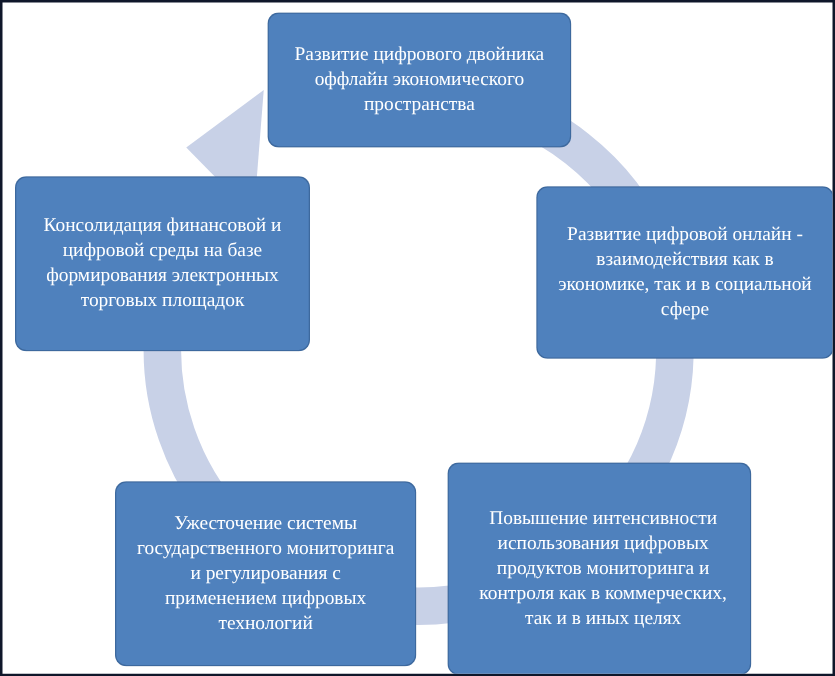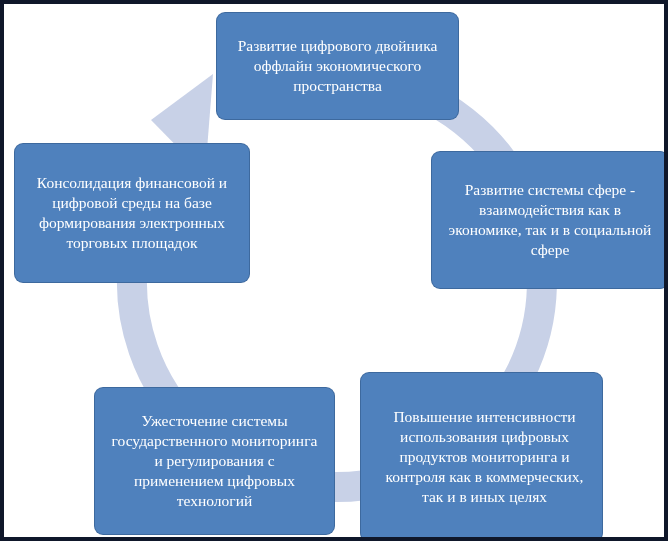--- a/index.html
+++ b/index.html
@@ -6,21 +6,21 @@
     margin: 0;
     padding: 0;
     background: #ffffff;
     font-family: "Liberation Serif", "DejaVu Serif", serif;
   }
   .canvas {
     position: relative;
     width: 668px;
     height: 541px;
     background: #ffffff;
-    border: 4px solid #0f172a;
+    border: 2px solid #0f172a;
     box-sizing: border-box;
     overflow: hidden;
   }
   .ring-svg {
     position: absolute;
     left: 0;
     top: 0;
     width: 668px;
     height: 541px;
     z-index: 1;
@@ -56,21 +56,21 @@
     <path d="M 163 163.4 A 205 205 0 1 0 280 80" fill="none" stroke-width="30" stroke="#c8d1e7"></path>
 
     <polygon points="209,70 147,116 201,171" fill="#c8d1e7"></polygon>
   </svg>
 
   <div class="node node-top" style="background-color: rgb(79, 129, 189);">
     <span>Развитие цифрового двойника оффлайн экономического пространства</span>
   </div>
 
   <div class="node node-right" style="background-color: rgb(79, 129, 189);">
-    <span>Развитие системы сфере - взаимодействия как в экономике, так и в социальной сфере</span>
+    <span>Развитие цифровой онлайн - взаимодействия как в экономике, так и в социальной сфере</span>
   </div>
 
   <div class="node node-bottom-right" style="background-color: rgb(79, 129, 189); padding-left: 20px;">
     <span>Повышение интенсивности использования цифровых продуктов мониторинга и контроля как в коммерческих, так и в иных целях</span>
   </div>
 
   <div class="node node-bottom-left" style="background-color: rgb(79, 129, 189);">
     <span>Ужесточение системы государственного мониторинга и регулирования с применением цифровых технологий</span>
   </div>
 

